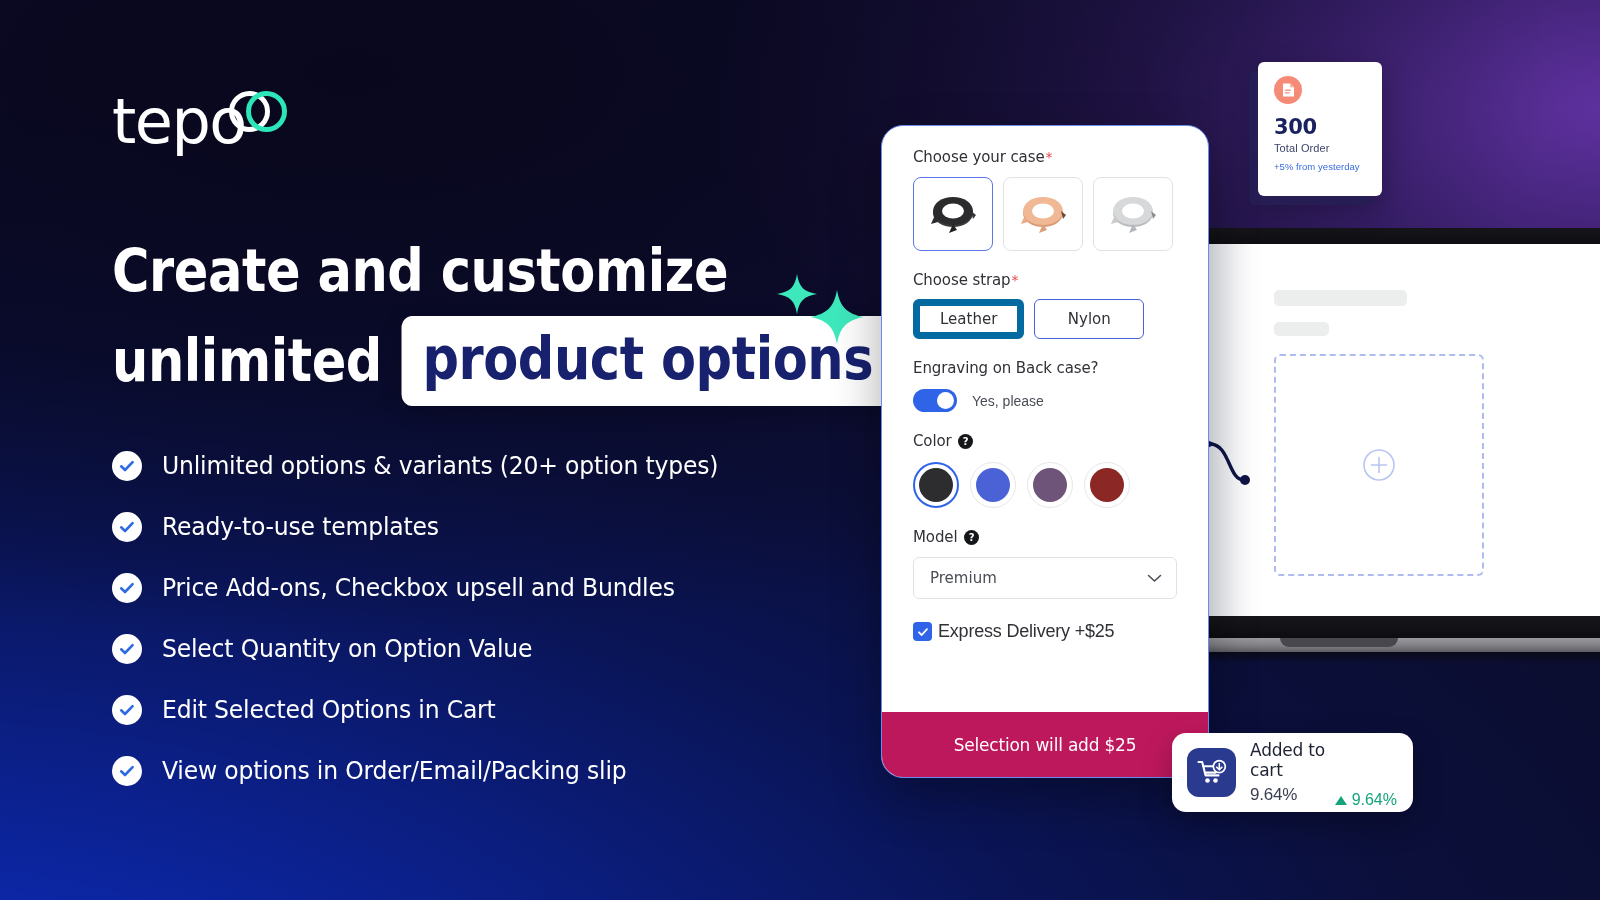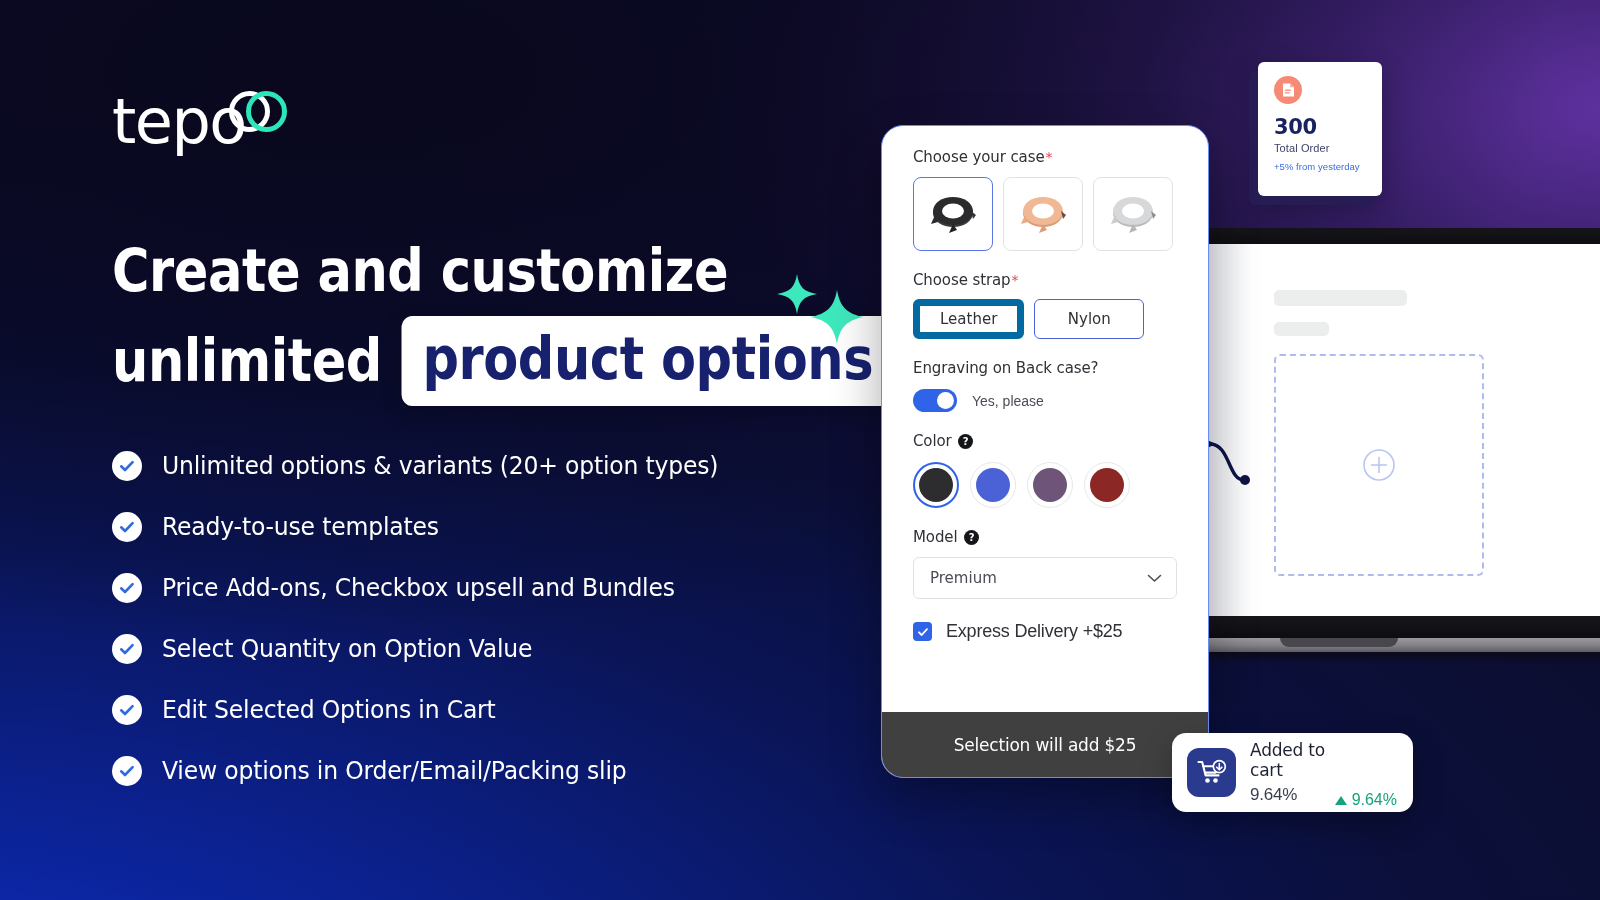--- a/index.html
+++ b/index.html
@@ -247,24 +247,24 @@
     padding: 0 14px 0 16px;
     font-size: 15px; color: #4a4d55;
     font-family: "DejaVu Sans", sans-serif;
     background: #fff;
   }
   #express-row { display: flex; align-items: center; margin-top: 22px; }
   #express-box {
     width: 19px; height: 19px; border-radius: 4px; background: #2f63e8;
     display: flex; align-items: center; justify-content: center; flex: 0 0 19px;
   }
-  #express-row .e-label { margin-left: 14px; font-size: 18px; color: #2f3136; letter-spacing: -0.2px; }
+  #express-row .e-label { margin-left: 6px; font-size: 18px; color: #2f3136; letter-spacing: -0.2px; }
 
   #options-footer {
-    height: 65px; background: #404040;
+    height: 65px; background: #be185d;
     display: flex; align-items: center; justify-content: center;
   }
   #options-footer .f-text {
     font-family: "DejaVu Sans", sans-serif;
     font-size: 17px; color: #ffffff; font-weight: 500; letter-spacing: -0.2px;
   }
 
   
   #cart-card {
     position: absolute; left: 1172px; top: 733px;

